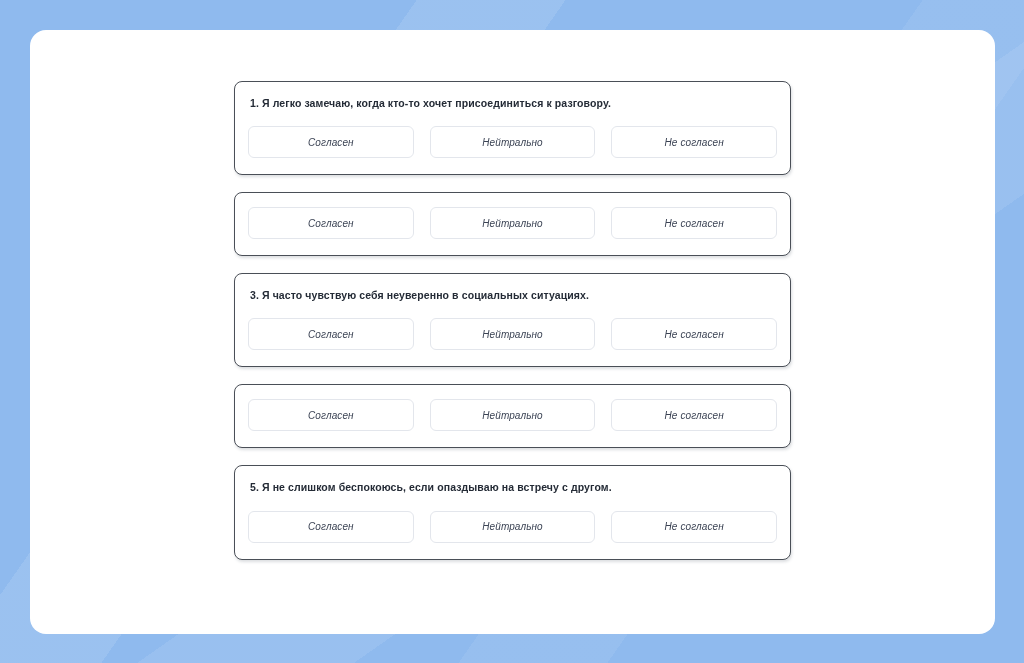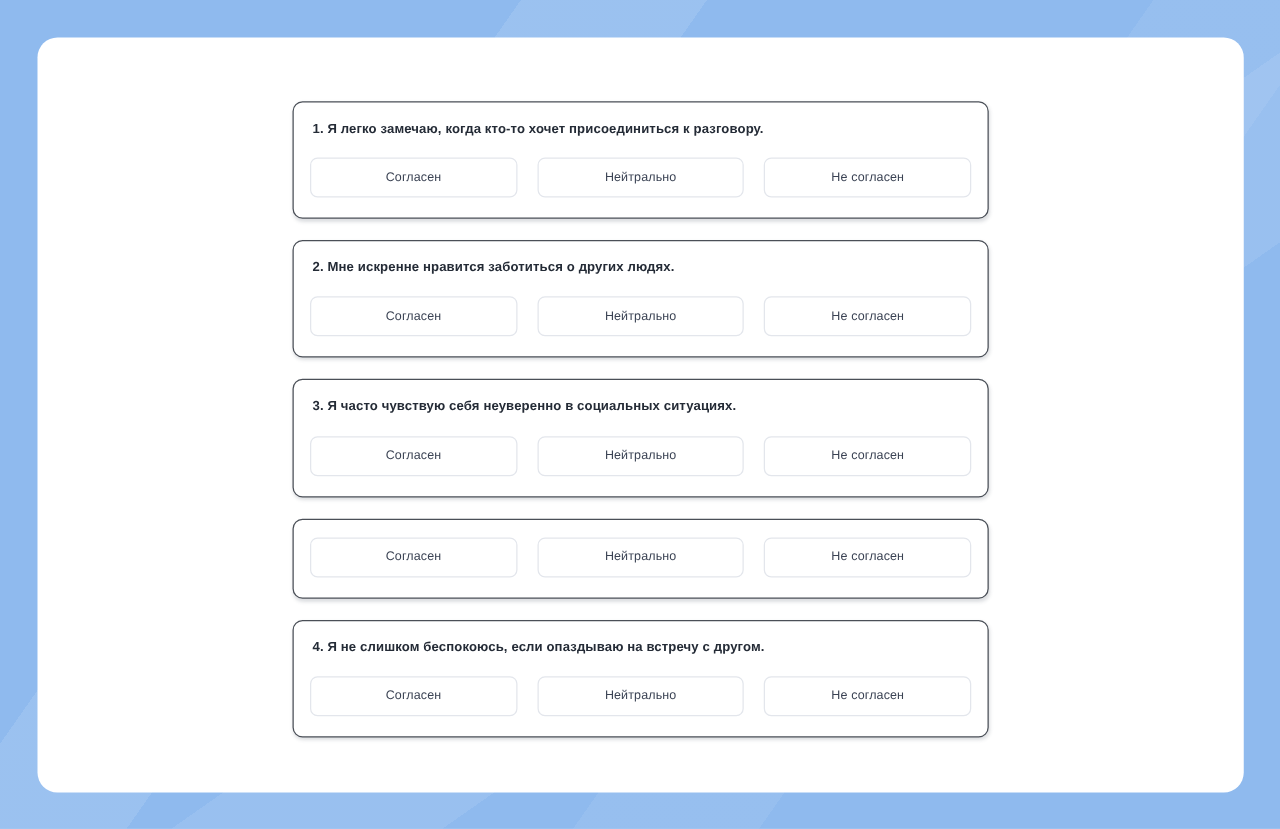--- a/index.html
+++ b/index.html
@@ -88,20 +88,21 @@
     line-height: 1.35;
     letter-spacing: 0.1px;
     padding-left: 2px;
     margin-bottom: 16px;
     white-space: nowrap;
   }
 
   .q-options {
     display: flex;
     gap: 16px;
+    font-style: italic;
   }
 
   .opt-btn {
     flex: 1 1 0;
     height: 32px;
     border: 1px solid #e3e6ec;
     border-radius: 6px;
     background: #ffffff;
     color: #3b4354;
     font-family: "Liberation Sans", "DejaVu Sans", sans-serif;
@@ -126,21 +127,20 @@
       <div class="q-card">
         <div class="q-text">1. Я легко замечаю, когда кто-то хочет присоединиться к разговору.</div>
         <div class="q-options">
           <div class="opt-btn">Согласен</div>
           <div class="opt-btn">Нейтрально</div>
           <div class="opt-btn">Не согласен</div>
         </div>
       </div>
 
       <div class="q-card">
-        <div class="q-text">2. Мне искренне нравится заботиться о других людях.</div>
         <div class="q-options">
           <div class="opt-btn">Согласен</div>
           <div class="opt-btn">Нейтрально</div>
           <div class="opt-btn">Не согласен</div>
         </div>
       </div>
 
       <div class="q-card">
         <div class="q-text">3. Я часто чувствую себя неуверенно в социальных ситуациях.</div>
         <div class="q-options">
@@ -152,21 +152,21 @@
 
       <div class="q-card">
         <div class="q-options">
           <div class="opt-btn">Согласен</div>
           <div class="opt-btn">Нейтрально</div>
           <div class="opt-btn">Не согласен</div>
         </div>
       </div>
 
       <div class="q-card">
-        <div class="q-text">4. Я не слишком беспокоюсь, если опаздываю на встречу с другом.</div>
+        <div class="q-text">5. Я не слишком беспокоюсь, если опаздываю на встречу с другом.</div>
         <div class="q-options">
           <div class="opt-btn">Согласен</div>
           <div class="opt-btn">Нейтрально</div>
           <div class="opt-btn">Не согласен</div>
         </div>
       </div>
 
     </div>
   </div>
 </div>

